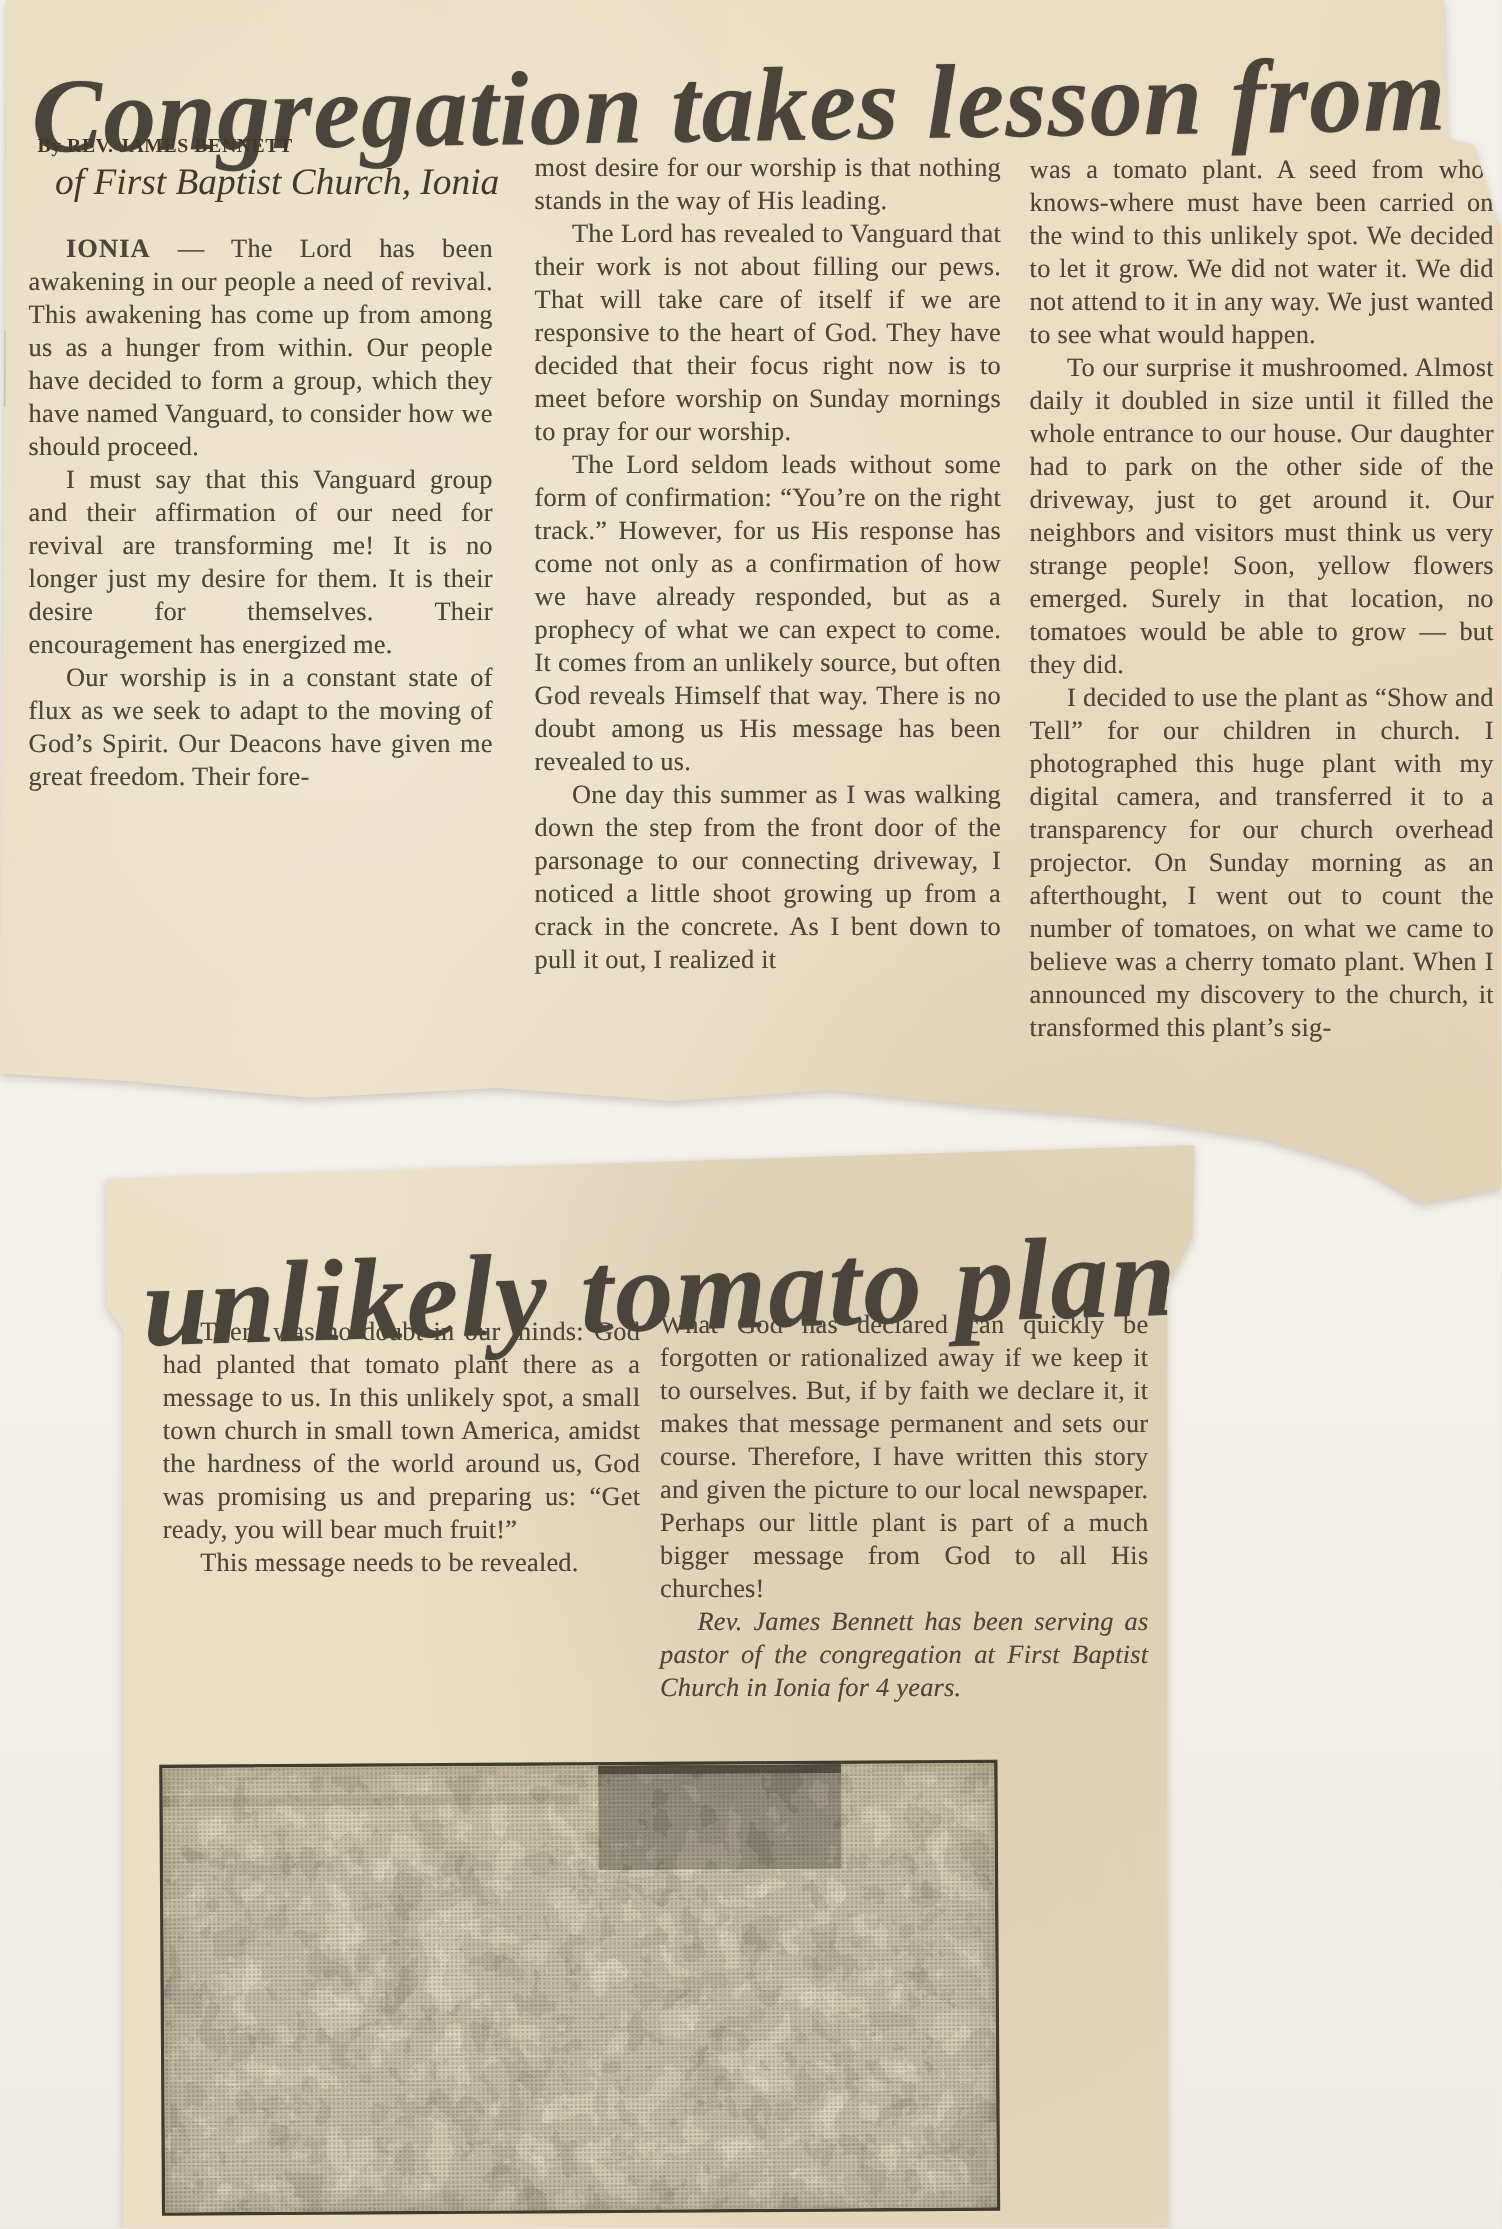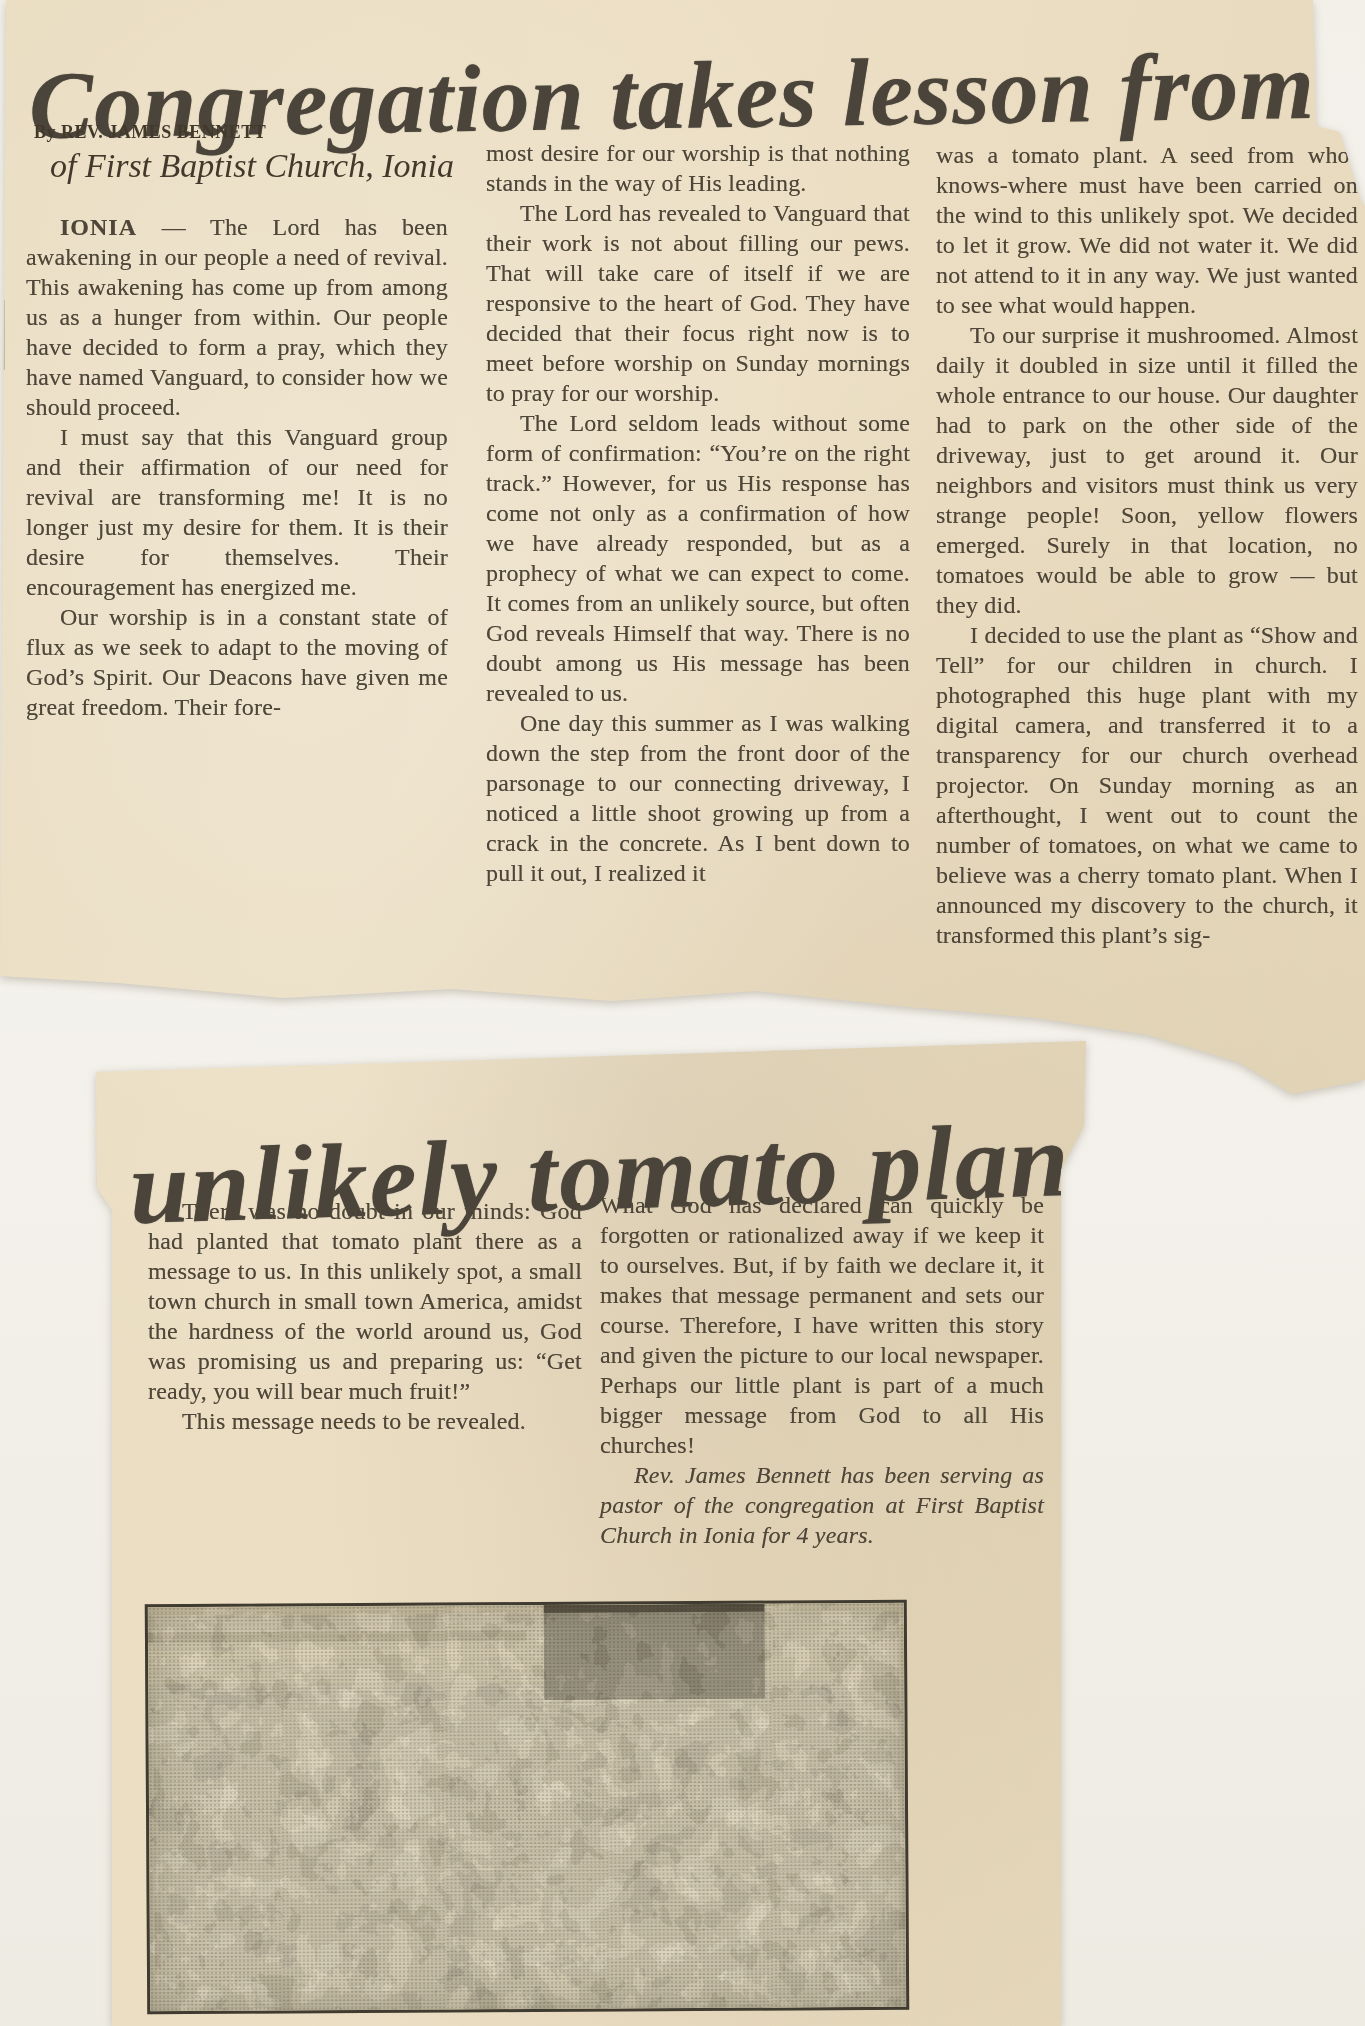--- a/index.html
+++ b/index.html
@@ -76,21 +76,21 @@
       <div class="edge-line" style="left:2px;top:300px;width:3px;height:70px;opacity:.3;"></div>
 
       <h1 class="headline headline1">Congregation takes lesson from</h1>
 
       <div class="byline">
         <div class="by">By REV. JAMES BENNETT</div>
         <div class="aff">of First Baptist Church, Ionia</div>
       </div>
 
       <div class="col c1col1">
-        <p><span class="lead">IONIA</span><span> — The Lord has been awakening in our people a need of revival. This awakening has come up from among us as a hunger from with­in. Our people have decided to form a pray, which they have named Vanguard, to consider how we should proceed.</span></p>
+        <p><span class="lead">IONIA</span><span> — The Lord has been awakening in our people a need of revival. This awakening has come up from among us as a hunger from with­in. Our people have decided to form a group, which they have named Vanguard, to consider how we should proceed.</span></p>
         <p>I must say that this Vanguard group and their affirmation of our need for revival are transforming me! It is no longer just my desire for them. It is their desire for themselves. Their encouragement has energized me.</p>
         <p>Our worship is in a constant state of flux as we seek to adapt to the moving of God’s Spirit. Our Deacons have given me great freedom. Their fore-</p>
       </div>
 
       <div class="col c1col2">
         <p class="noindent">most desire for our worship is that nothing stands in the way of His lead­ing.</p>
         <p>The Lord has revealed to Vanguard that their work is not about filling our pews. That will take care of itself if we are responsive to the heart of God. They have decided that their focus right now is to meet before worship on Sunday mornings to pray for our wor­ship.</p>
         <p>The Lord seldom leads without some form of confirmation: “You’re on the right track.” However, for us His response has come not only as a con­firmation of how we have already responded, but as a prophecy of what we can expect to come. It comes from an unlikely source, but often God reveals Himself that way. There is no doubt among us His message has been revealed to us.</p>
         <p>One day this summer as I was walk­ing down the step from the front door of the parsonage to our connecting driveway, I noticed a little shoot grow­ing up from a crack in the concrete. As I bent down to pull it out, I realized it</p>
       </div>

